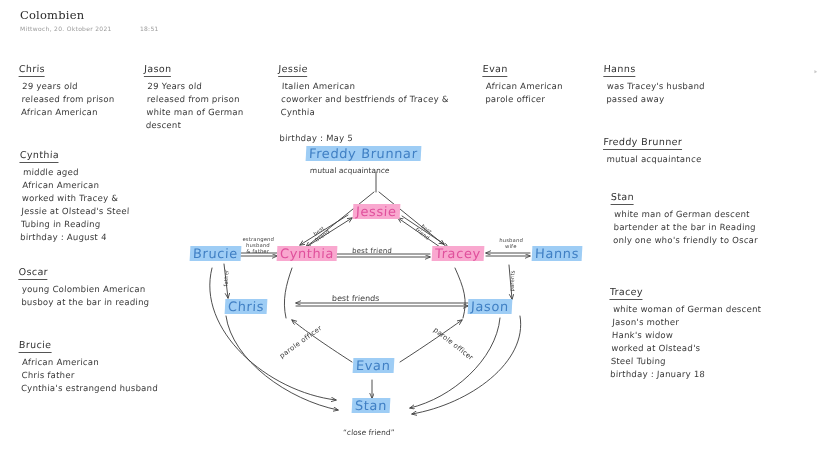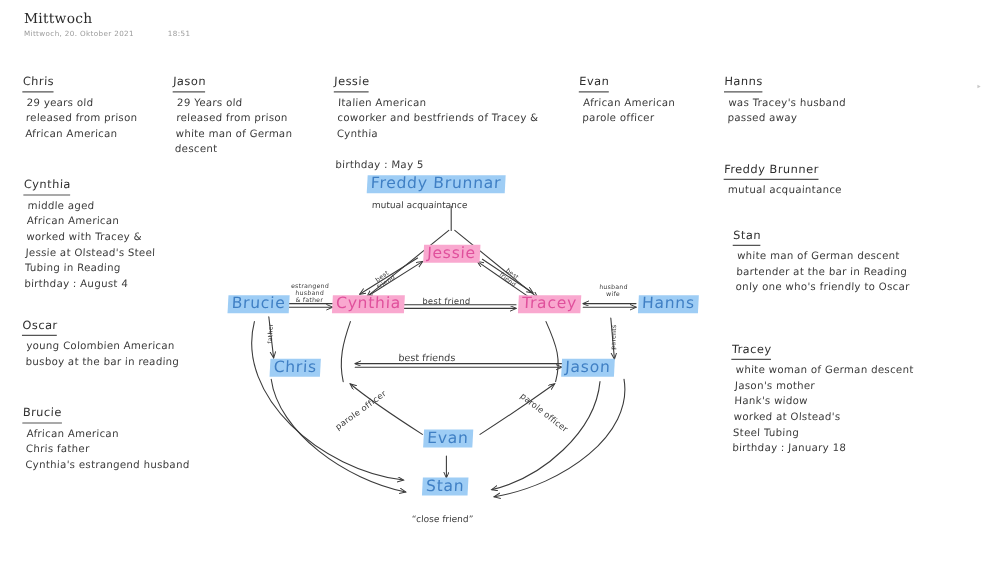--- a/index.html
+++ b/index.html
@@ -81,21 +81,21 @@
   .corner-mark {
     position:absolute; right:10px; top:68px;
     font-size:8px; color:#c8c8c8;
   }
 </style>
 </head>
 <body>
 
 <div id="page">
 
-  <div class="doc-title">Mittwoch</div>
+  <div class="doc-title">Colombien</div>
   <div class="doc-meta">
     <span>Mittwoch, 20. Oktober 2021</span>
     <span class="time">18:51</span>
   </div>
   <div class="corner-mark">‣</div>
 
   <div class="note hw" style="left:18px; top:62px; width:115px;">
     <h4>Chris</h4>
     <p>29  years old
 released from prison

